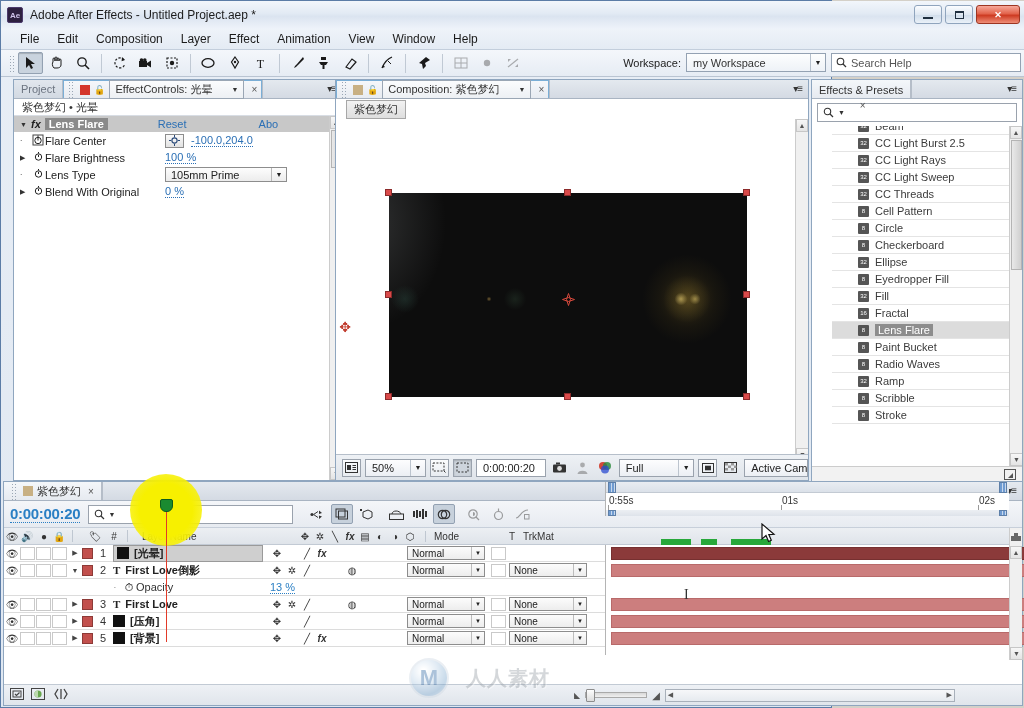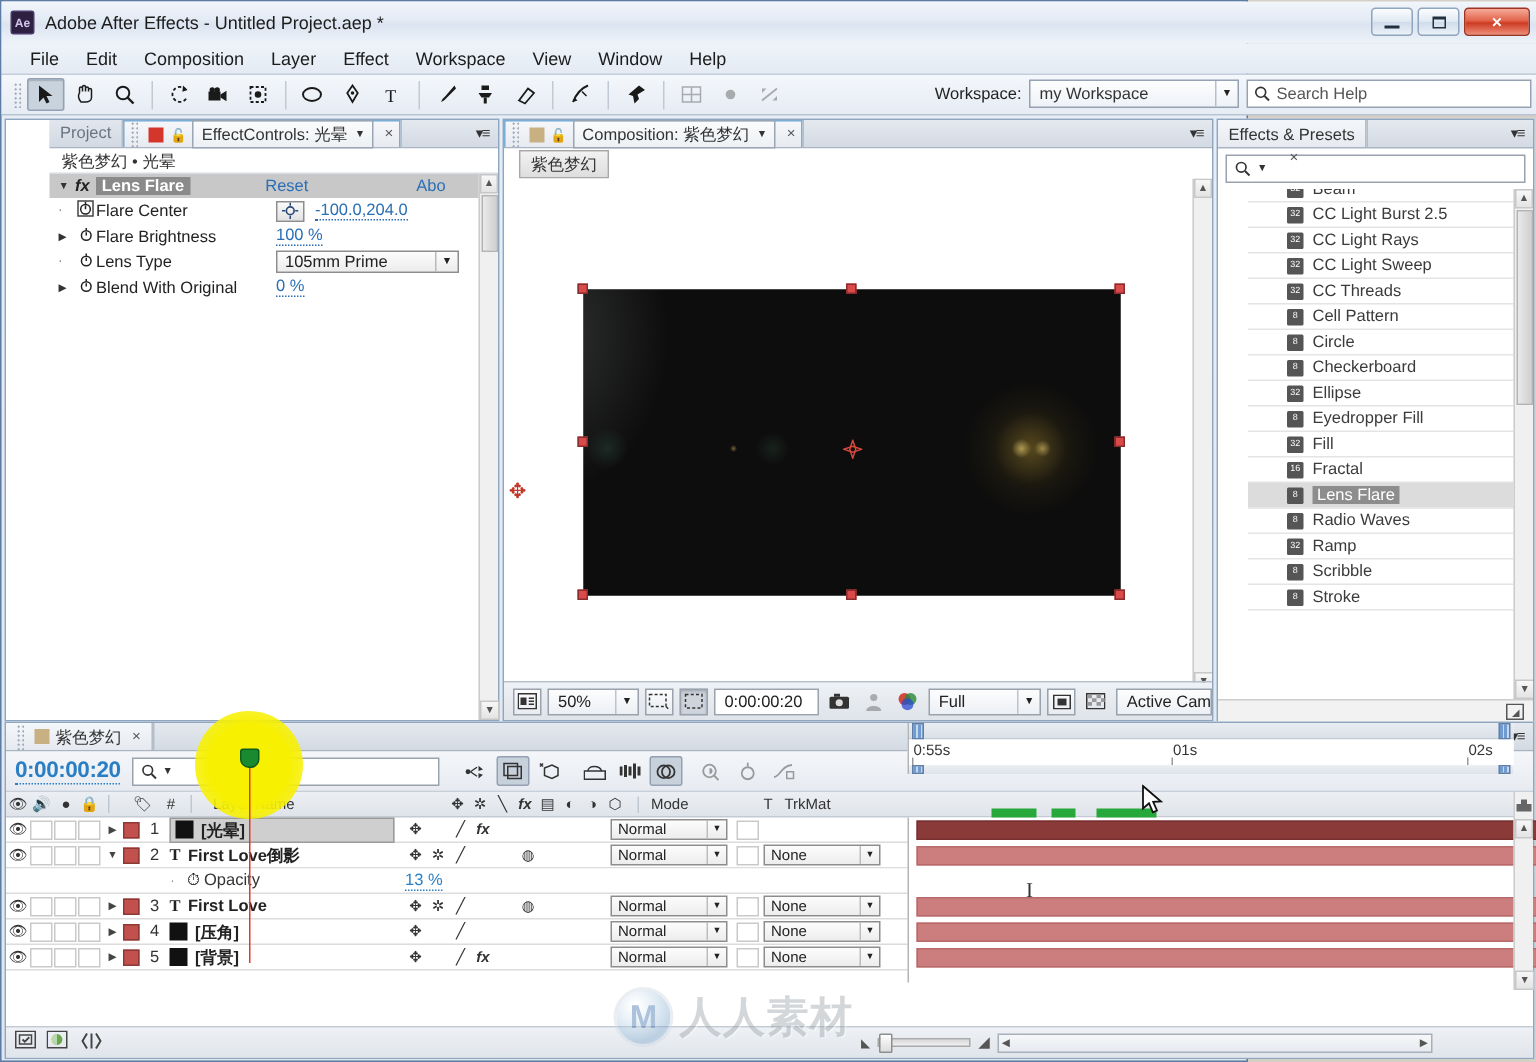--- a/index.html
+++ b/index.html
@@ -104,27 +104,27 @@
   .ptab.inactive { color: #6c7481; }
   .ptab.active-box {
     background: linear-gradient(180deg,#f5f7fa,#e7ebf1);
     border: 1px solid #7aaed6; border-bottom: none;
   }
   .ptab .swatch { width: 10px; height: 10px; display: inline-block; }
   .ptab .lock { font-size: 9px; }
   .ptab .closex { font-size: 10px; color: #555; margin-left: 3px; }
   .ptab-inner {
     border: 1px solid #9aa6b4; background: linear-gradient(180deg,#fbfcfd,#edf0f4);
-    padding: 1px 5px; display: flex; align-items: center; gap: 5px; font-size: 11px;
+    padding: 1px 5px; display: flex; align-items: center; gap: 19px; font-size: 11px;
   }
   .tabs-filler { flex: 1; background: linear-gradient(180deg,#e4e9ef,#d4dae3); border-left: 1px solid #b5bdc8; position: relative;}
   .panel-menu { position: absolute; right: 6px; top: 3px; font-size: 10px; color: #333; letter-spacing: -1px; }
 
   
-  #effect-controls { left: 2px; top: 78px; width: 330px; height: 402px; border: 1px solid #8fa6bf; background: #fff; padding-left: 29px; }
+  #effect-controls { left: 12px; top: 78px; width: 330px; height: 402px; border: 1px solid #8fa6bf; background: #fff; }
   .ec-breadcrumb {
     height: 17px; background: #fff; display: flex; align-items: center;
     padding-left: 8px; font-size: 11px; color: #333; border-bottom: 1px solid #d8dde4;
   }
   .ec-body { position: relative; height: 364px; background: #fff; }
   .ec-row { display: flex; align-items: center; height: 17px; padding-left: 6px; font-size: 11px; color: #222; }
   .ec-row.header { background: #c8c8c8; height: 16px; }
   .ec-row.header .eff-name { font-weight: bold; color: #fff; background: #8a8a8a; padding: 0 4px; }
   .ec-tri { width: 11px; font-size: 7px; color: #333; }
   .ec-fx { font-style: italic; font-weight: bold; font-size: 11px; margin-right: 4px; color: #222; }
@@ -292,21 +292,21 @@
     position: absolute; left: 408px; top: 657px; display: flex; align-items: center;
     opacity: .42; pointer-events: none;
   }
   .wm-logo {
     width: 40px; height: 40px; border-radius: 50%;
     background: radial-gradient(circle at 35% 30%, #ffffff 6%, #bcd3e8 40%, #7aa6cc 70%, #c9d9e8 100%);
     border: 2px solid #cfd9e3;
     display: flex; align-items: center; justify-content: center;
     color: #3a6fa8; font-size: 22px; font-weight: bold;
   }
-  .wm-text { font-size: 28px; font-weight: bold; color: #9aa1a8; margin-left: 4px;
+  .wm-text { font-size: 20px; font-weight: bold; color: #9aa1a8; margin-left: 17px;
     text-shadow: 1px 1px 0 #fff; letter-spacing: 1px; }
   .cursor-arrow { position: absolute; pointer-events: none; }
   .ibeam { position: absolute; font-size: 14px; color: #333; font-family: "Liberation Serif", serif; }
 </style>
 </head>
 <body>
 
 <div class="app">
 
   <div class="titlebar">
@@ -322,21 +322,21 @@
       <div class="win-btn close">✕</div>
     </div>
   </div>
 
   <div class="menubar">
     <div class="menu-item">File</div>
     <div class="menu-item">Edit</div>
     <div class="menu-item">Composition</div>
     <div class="menu-item">Layer</div>
     <div class="menu-item">Effect</div>
-    <div class="menu-item">Workspace</div>
+    <div class="menu-item">Animation</div>
     <div class="menu-item">View</div>
     <div class="menu-item">Window</div>
     <div class="menu-item">Help</div>
   </div>
 
   <div class="toolbar">
     <div class="grip"></div>
     <div class="tool active">
       <svg width="13" height="14" viewBox="0 0 13 14">
           <path d="M2 1 L2 12 L5 9 L7 13 L9 12 L7 8 L11 8 Z" fill="#1a1a1a"></path>
@@ -759,20 +759,24 @@
             <span class="ep-badge">32</span>
             <span class="ep-label">Fill</span>
           </div>
           <div class="ep-item">
             <span class="ep-badge">16</span>
             <span class="ep-label">Fractal</span>
           </div>
           <div class="ep-item selected">
             <span class="ep-badge">8</span>
             <span class="ep-label">Lens Flare</span>
+          </div>
+          <div class="ep-item">
+            <span class="ep-badge">8</span>
+            <span class="ep-label">Paint Bucket</span>
           </div>
           <div class="ep-item">
             <span class="ep-badge">8</span>
             <span class="ep-label">Radio Waves</span>
           </div>
           <div class="ep-item">
             <span class="ep-badge">32</span>
             <span class="ep-label">Ramp</span>
           </div>
           <div class="ep-item">

